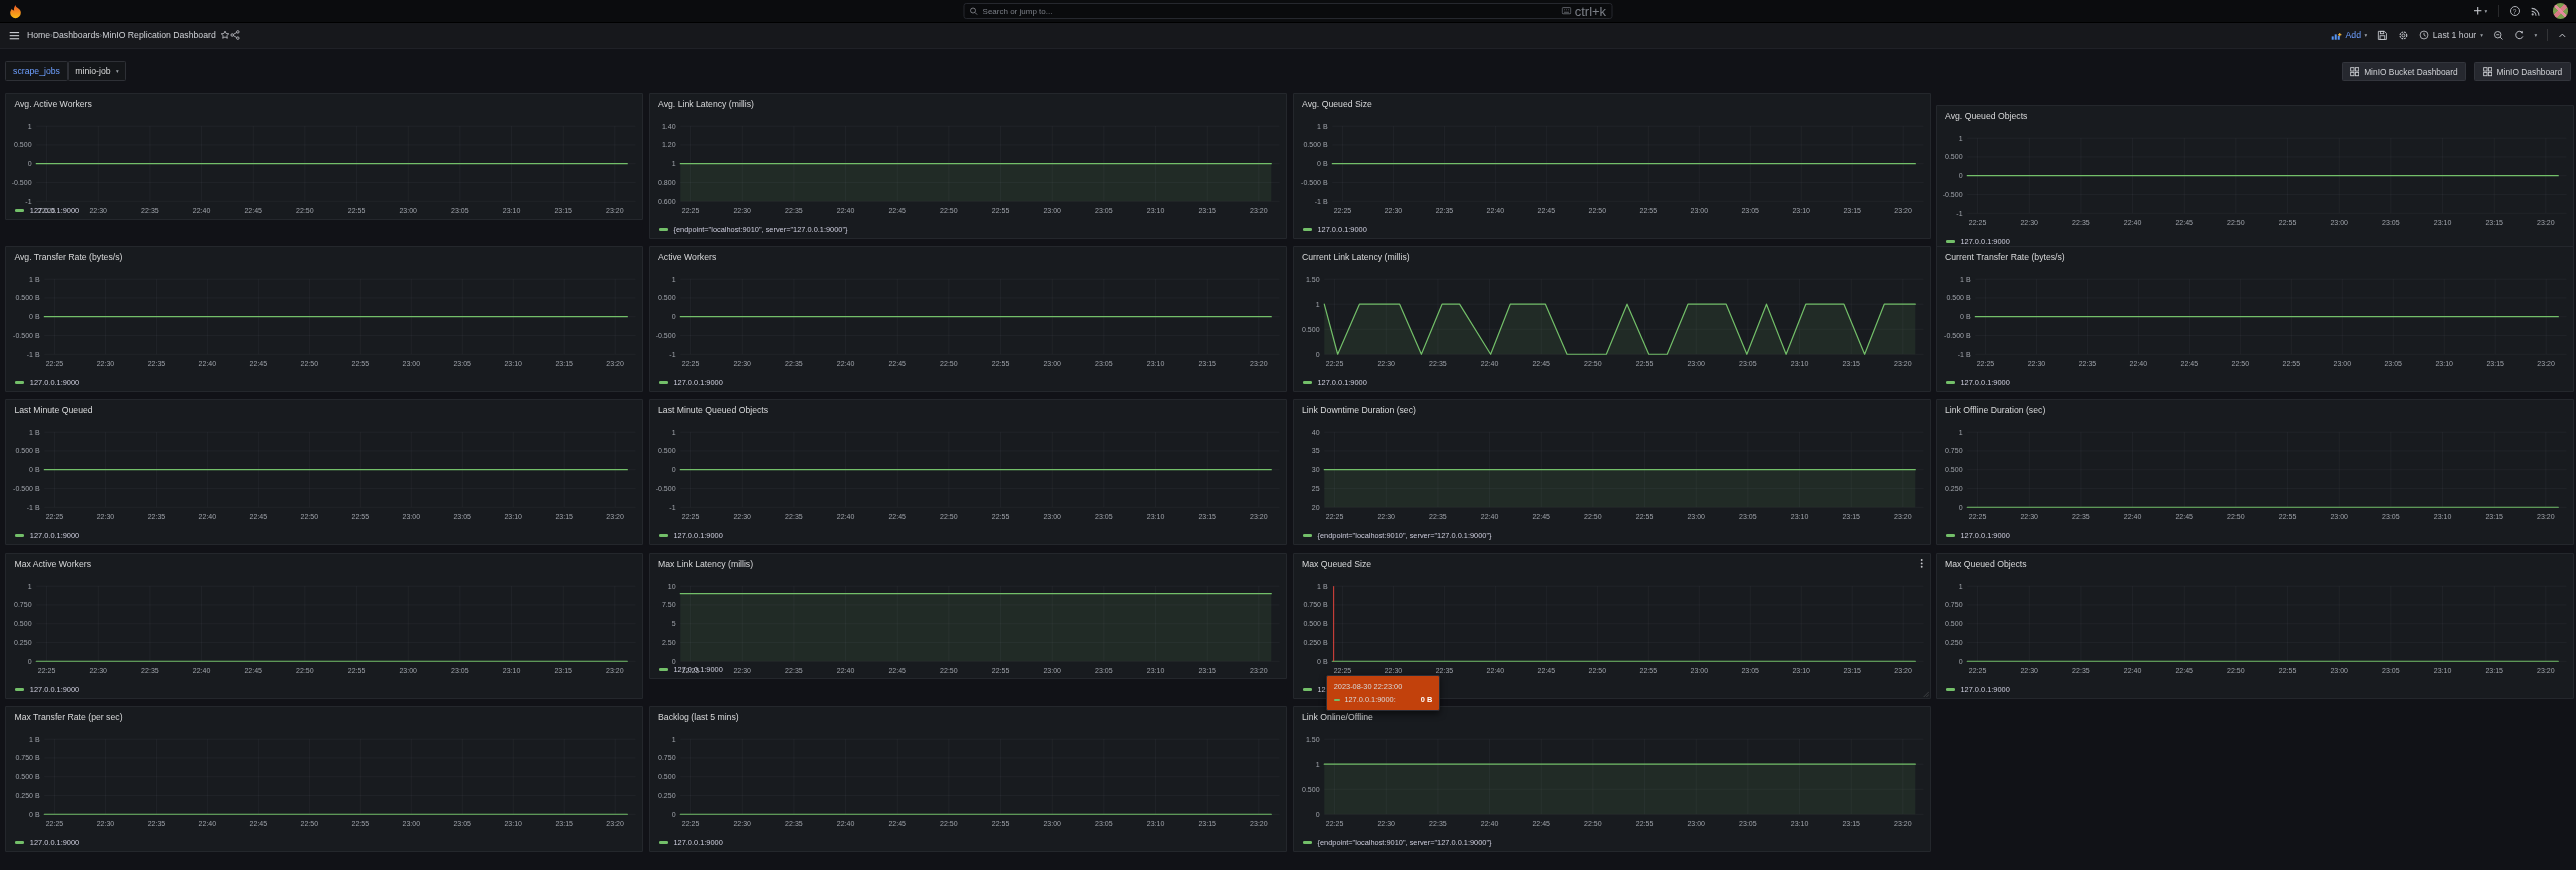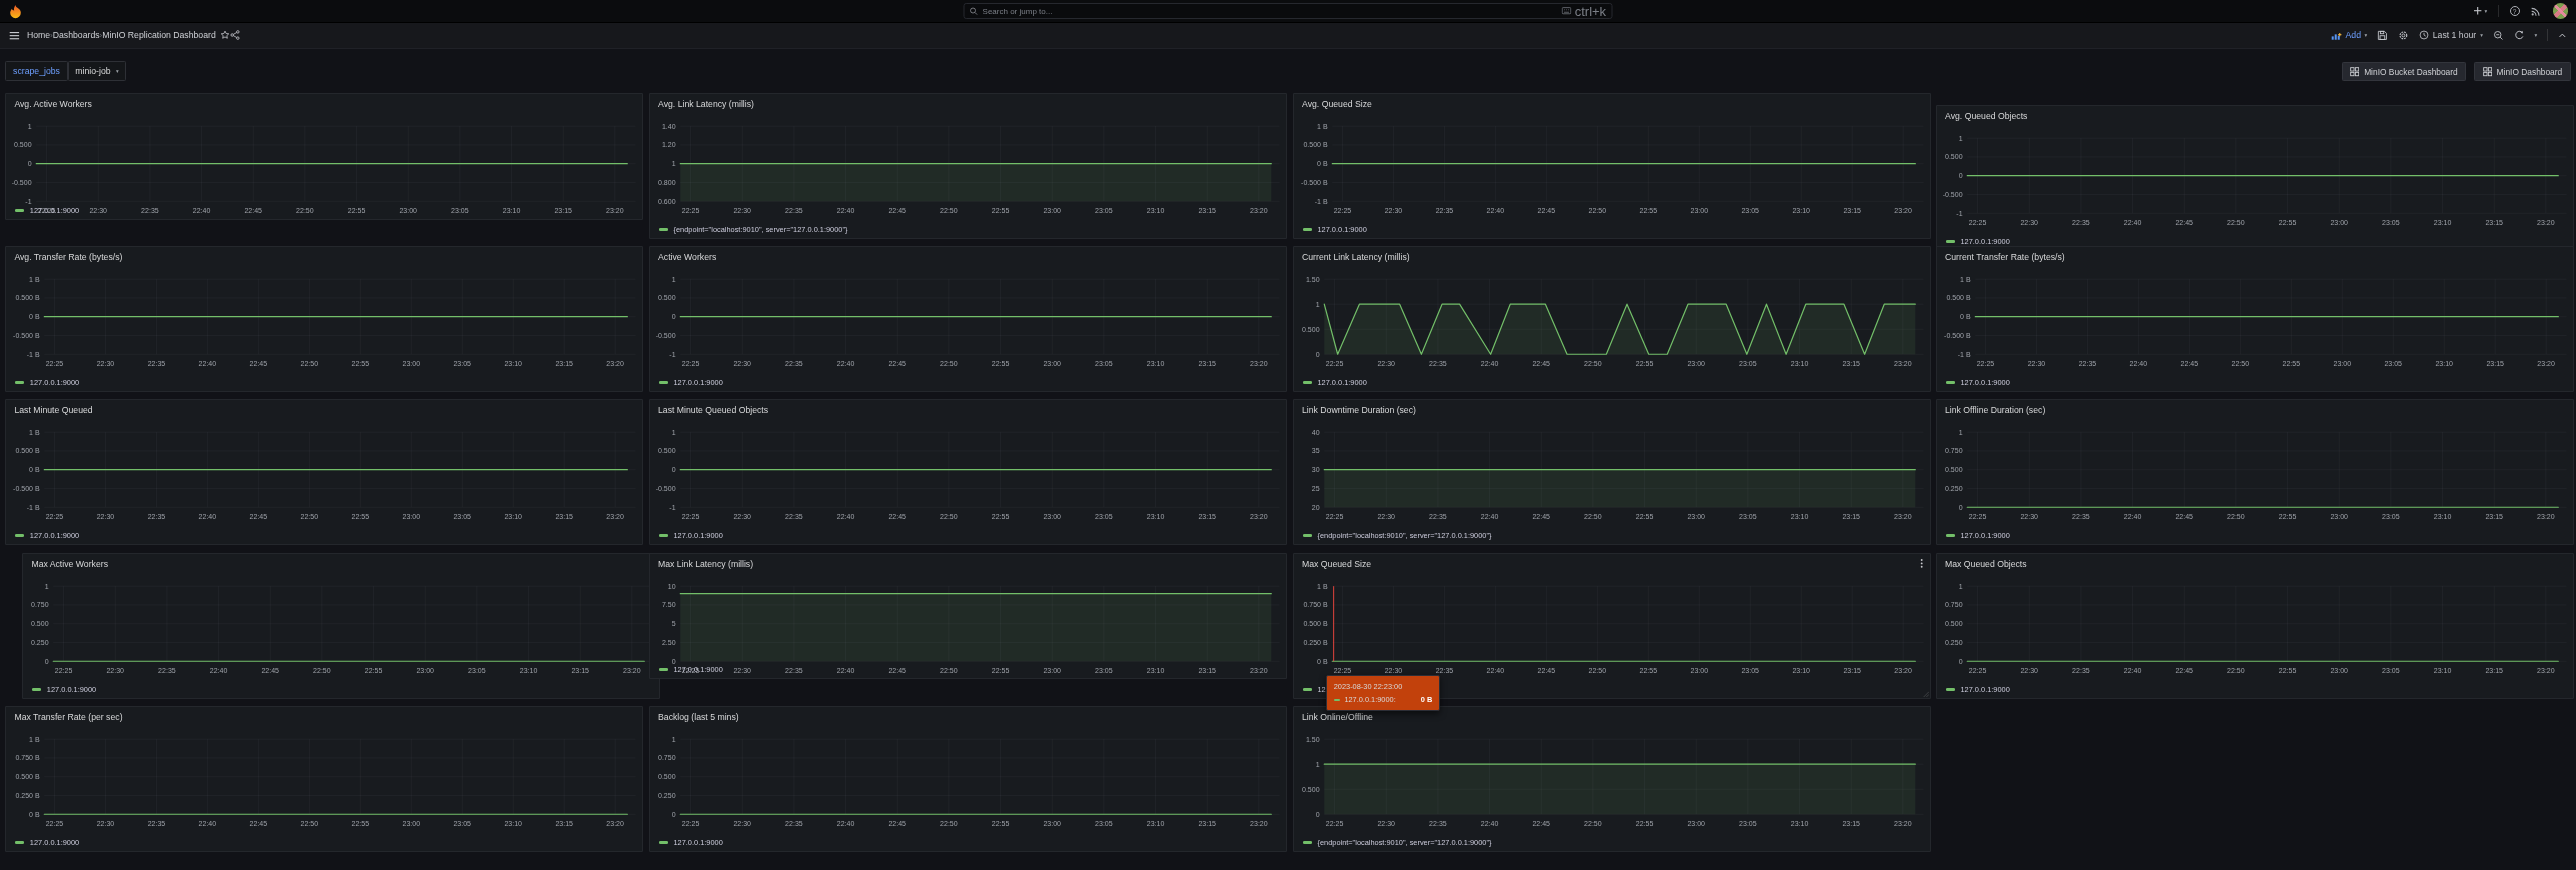--- a/index.html
+++ b/index.html
@@ -747,21 +747,21 @@
         <text class="yt" x="830.1034482758621" y="177" text-anchor="middle">23:15</text>
         <line class="gl" x1="907.1724137931035" x2="907.1724137931035" y1="48" y2="160"></line>
         <text class="yt" x="907.1724137931035" y="177" text-anchor="middle">23:20</text>
         <path class="ln" d="M44.0 160.0L925.7 160.0"></path>
       </svg>
       <div class="legend">
        <span class="dash"></span>
        <span class="ltxt">127.0.0.1:9000</span>
       </div>
     </section>
-    <section class="panel" style="left: 5.4px; top: 460px; width: 638px; height: 146px; margin-left: 17px;">
+    <section class="panel" style="left: 5.4px; top: 460px; width: 638px; height: 146px;">
       <h2>Max Active Workers</h2>
       <svg class="chart" width="637" height="122" viewBox="0 0 948 182">
         <line class="gl" x1="44" x2="938" y1="48" y2="48"></line>
         <text class="yt" x="37" y="51.5" text-anchor="end">1</text>
         <line class="gl" x1="44" x2="938" y1="76" y2="76"></line>
         <text class="yt" x="37" y="79.5" text-anchor="end">0.750</text>
         <line class="gl" x1="44" x2="938" y1="104" y2="104"></line>
         <text class="yt" x="37" y="107.5" text-anchor="end">0.500</text>
         <line class="gl" x1="44" x2="938" y1="132" y2="132"></line>
         <text class="yt" x="37" y="135.5" text-anchor="end">0.250</text>

